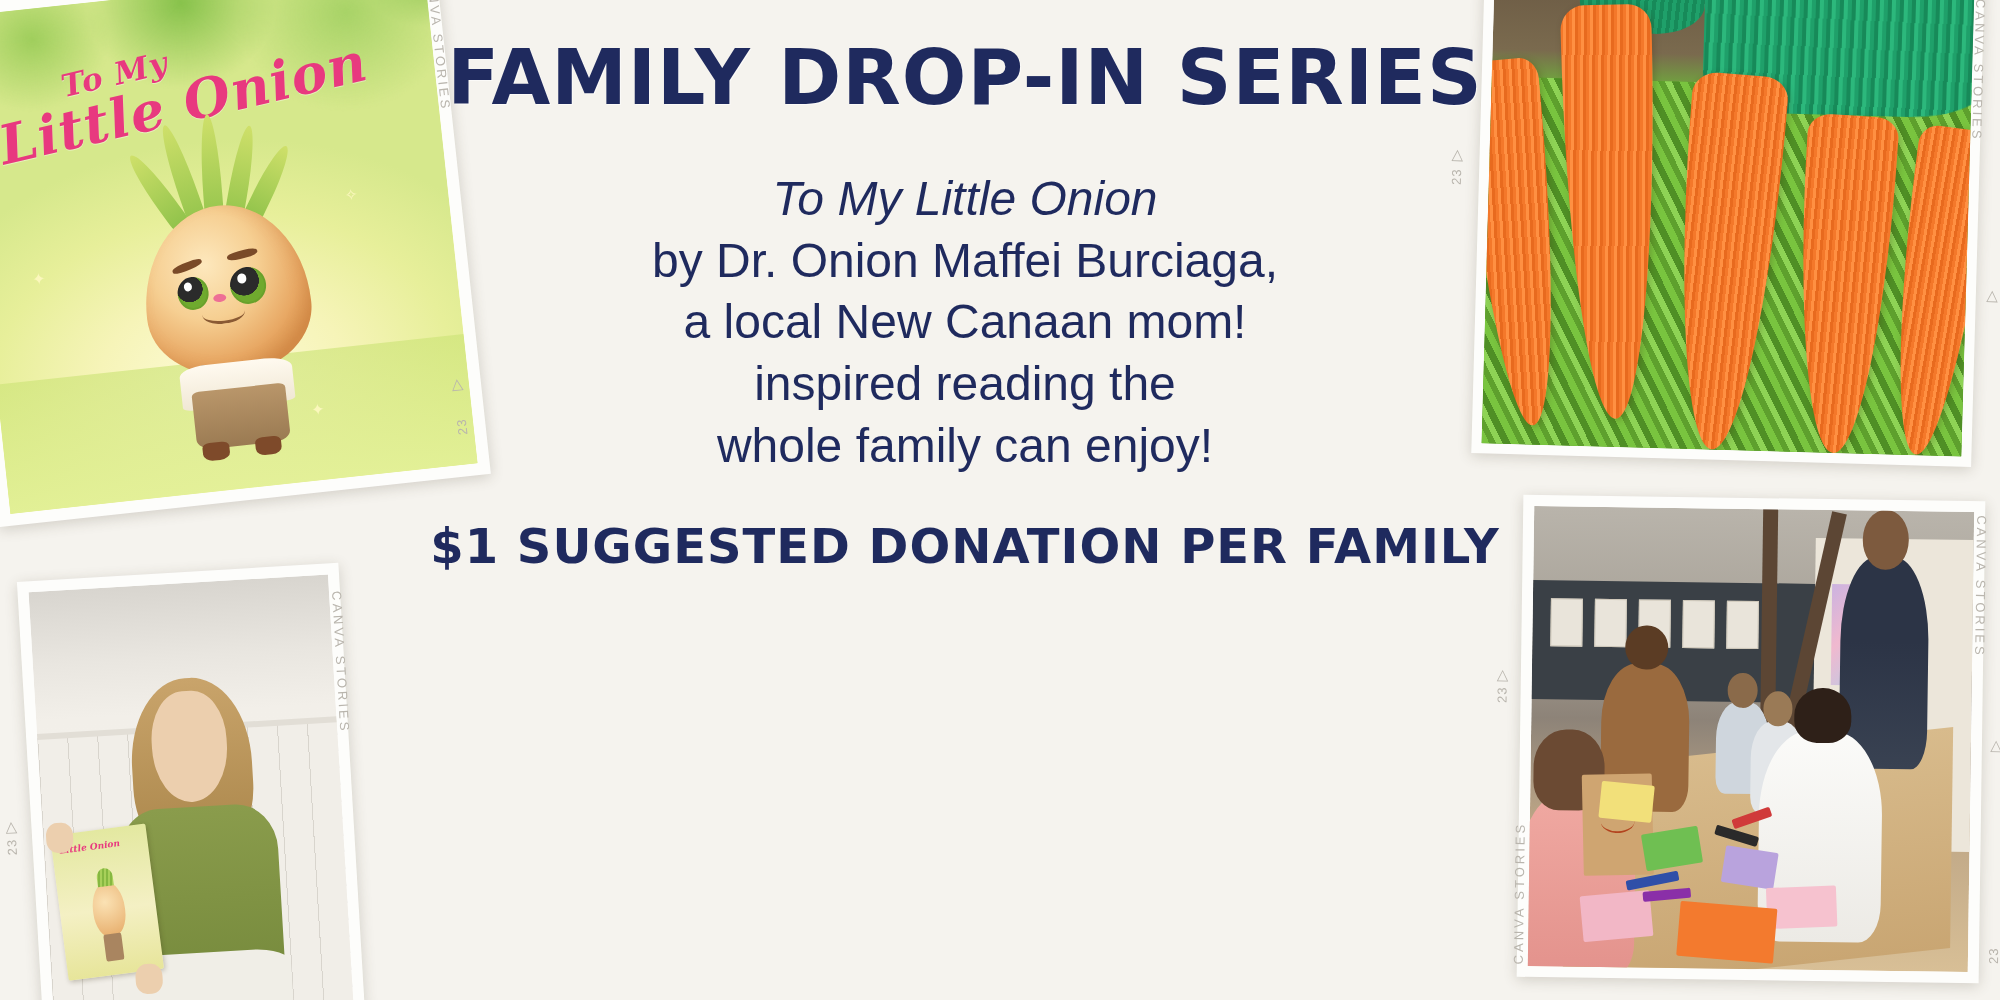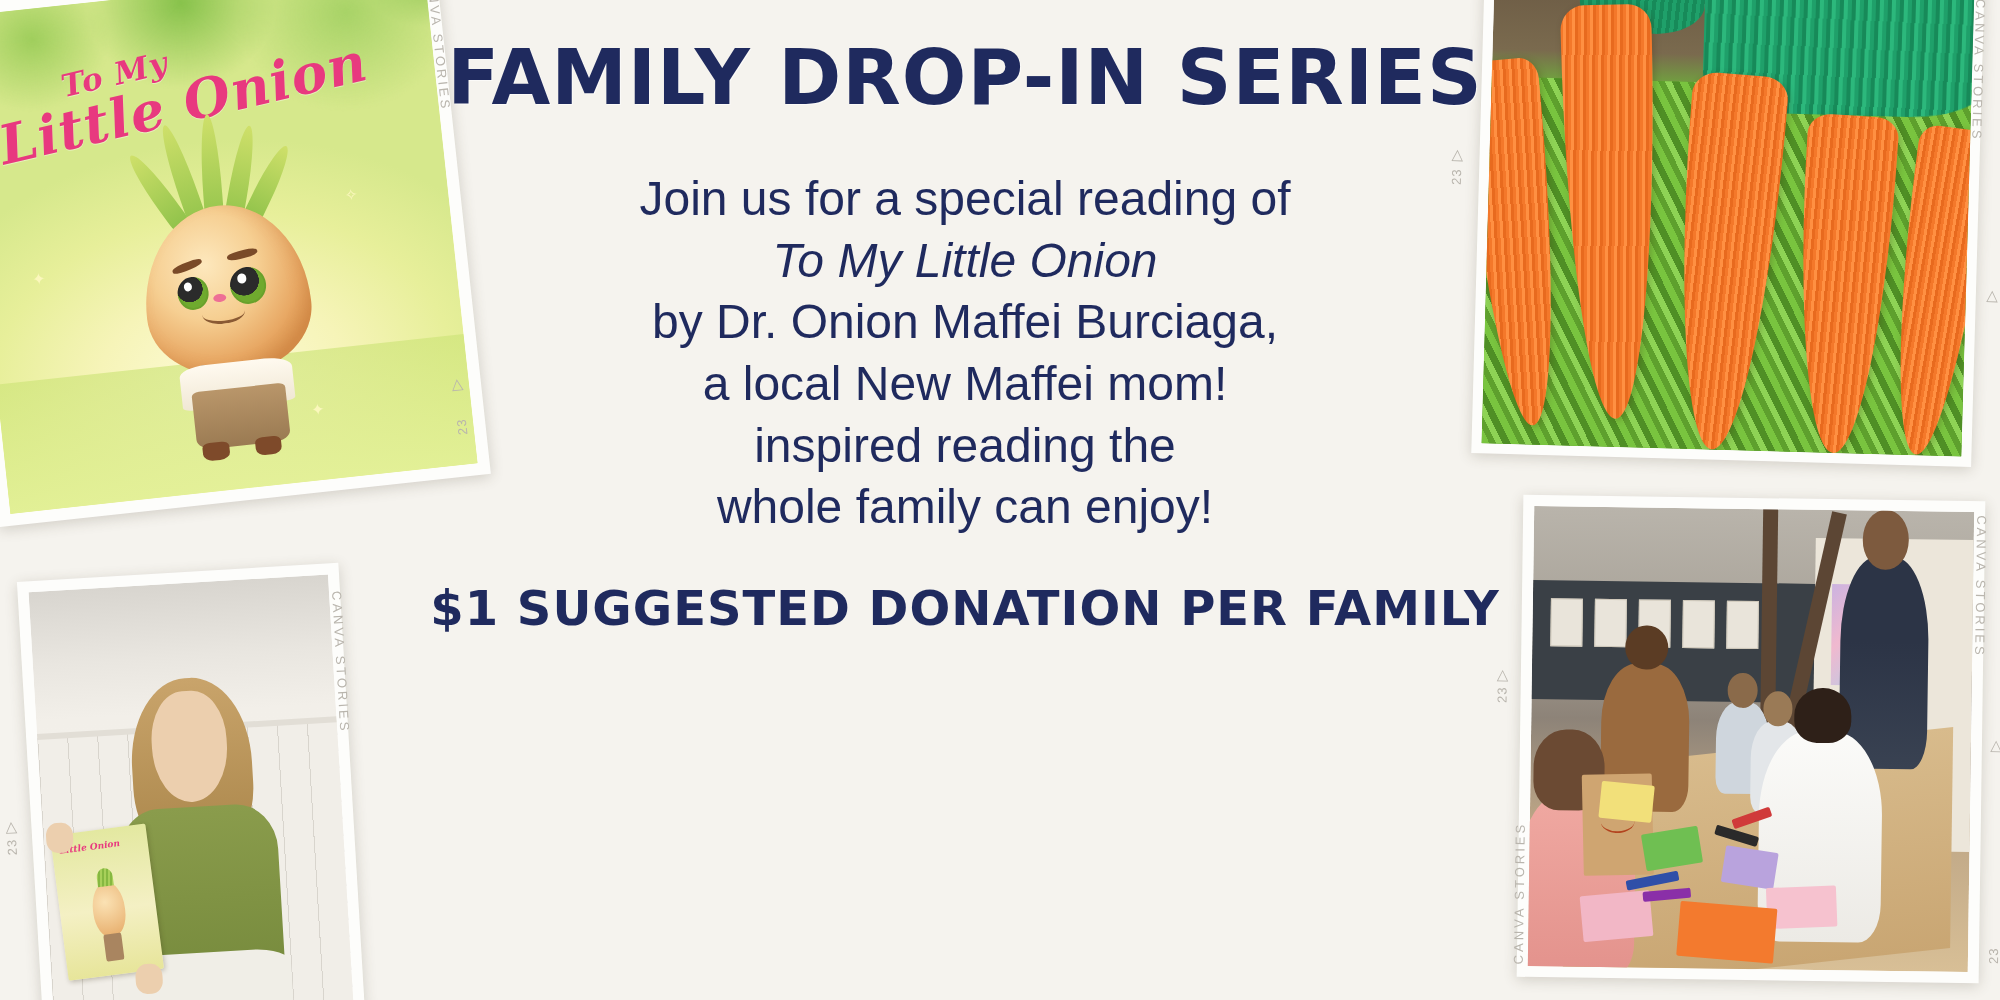--- a/index.html
+++ b/index.html
@@ -357,23 +357,22 @@
     <div class="wm flip" style="left:-6px;bottom:12px;">CANVA STORIES</div>
     <div class="tri" style="right:-20px;top:236px;">△</div>
     <div class="tri" style="left:-24px;top:172px;">△</div>
     <div class="num" style="left:-26px;top:192px;">23</div>
     <div class="num" style="right:-22px;bottom:20px;">23</div>
   </div>
 
   <div class="text-col">
     <div class="headline">FAMILY DROP-IN SERIES</div>
     <div class="body-copy">
-      <div>Join us for a special reading of</div>
       <div class="ital">To My Little Onion</div>
       <div>by Dr. Onion Maffei Burciaga,</div>
-      <div>a local New Maffei mom!</div>
+      <div>a local New Canaan mom!</div>
       <div>inspired reading the</div>
       <div>whole family can enjoy!</div>
     </div>
     <div class="donation">$1 SUGGESTED DONATION PER FAMILY</div>
   </div>
 
 </div>
 
 </body></html>

